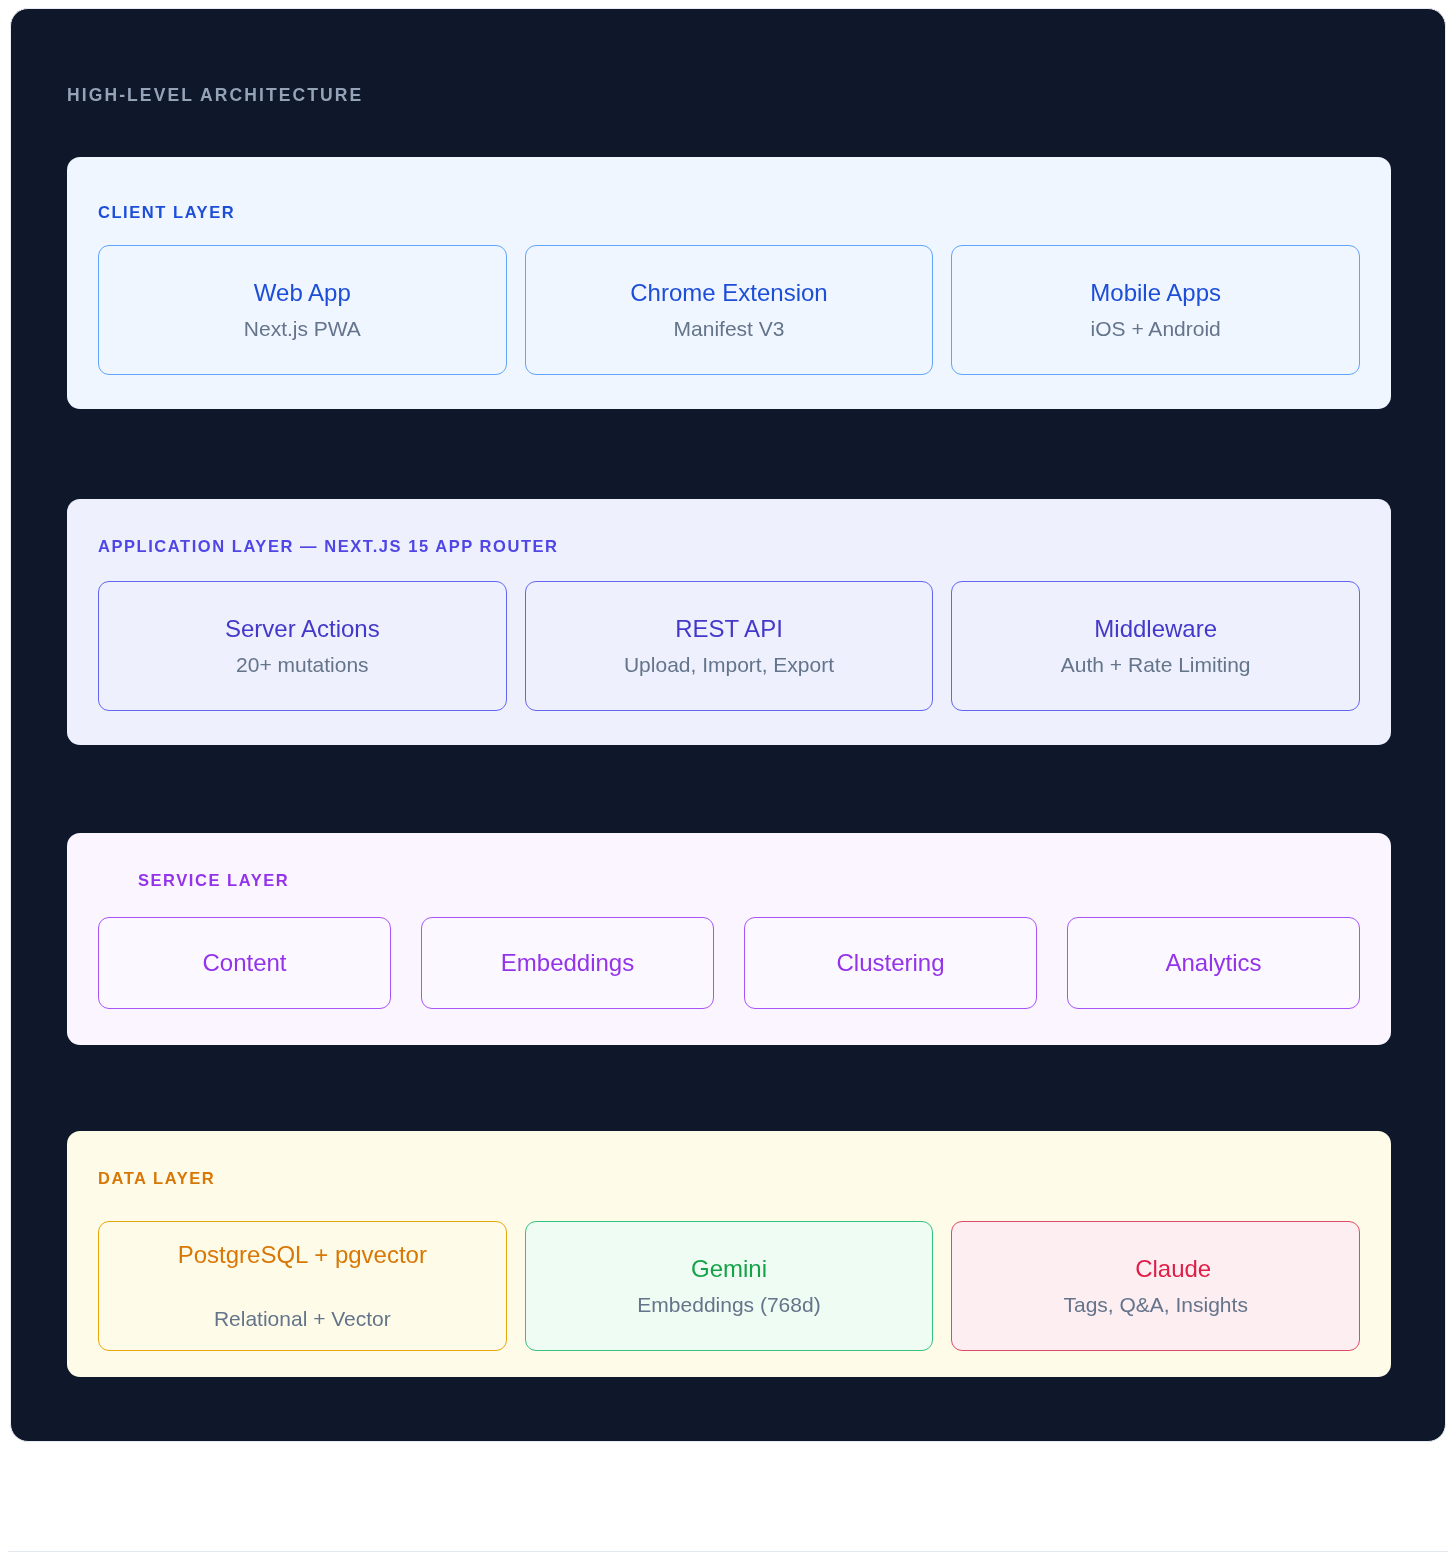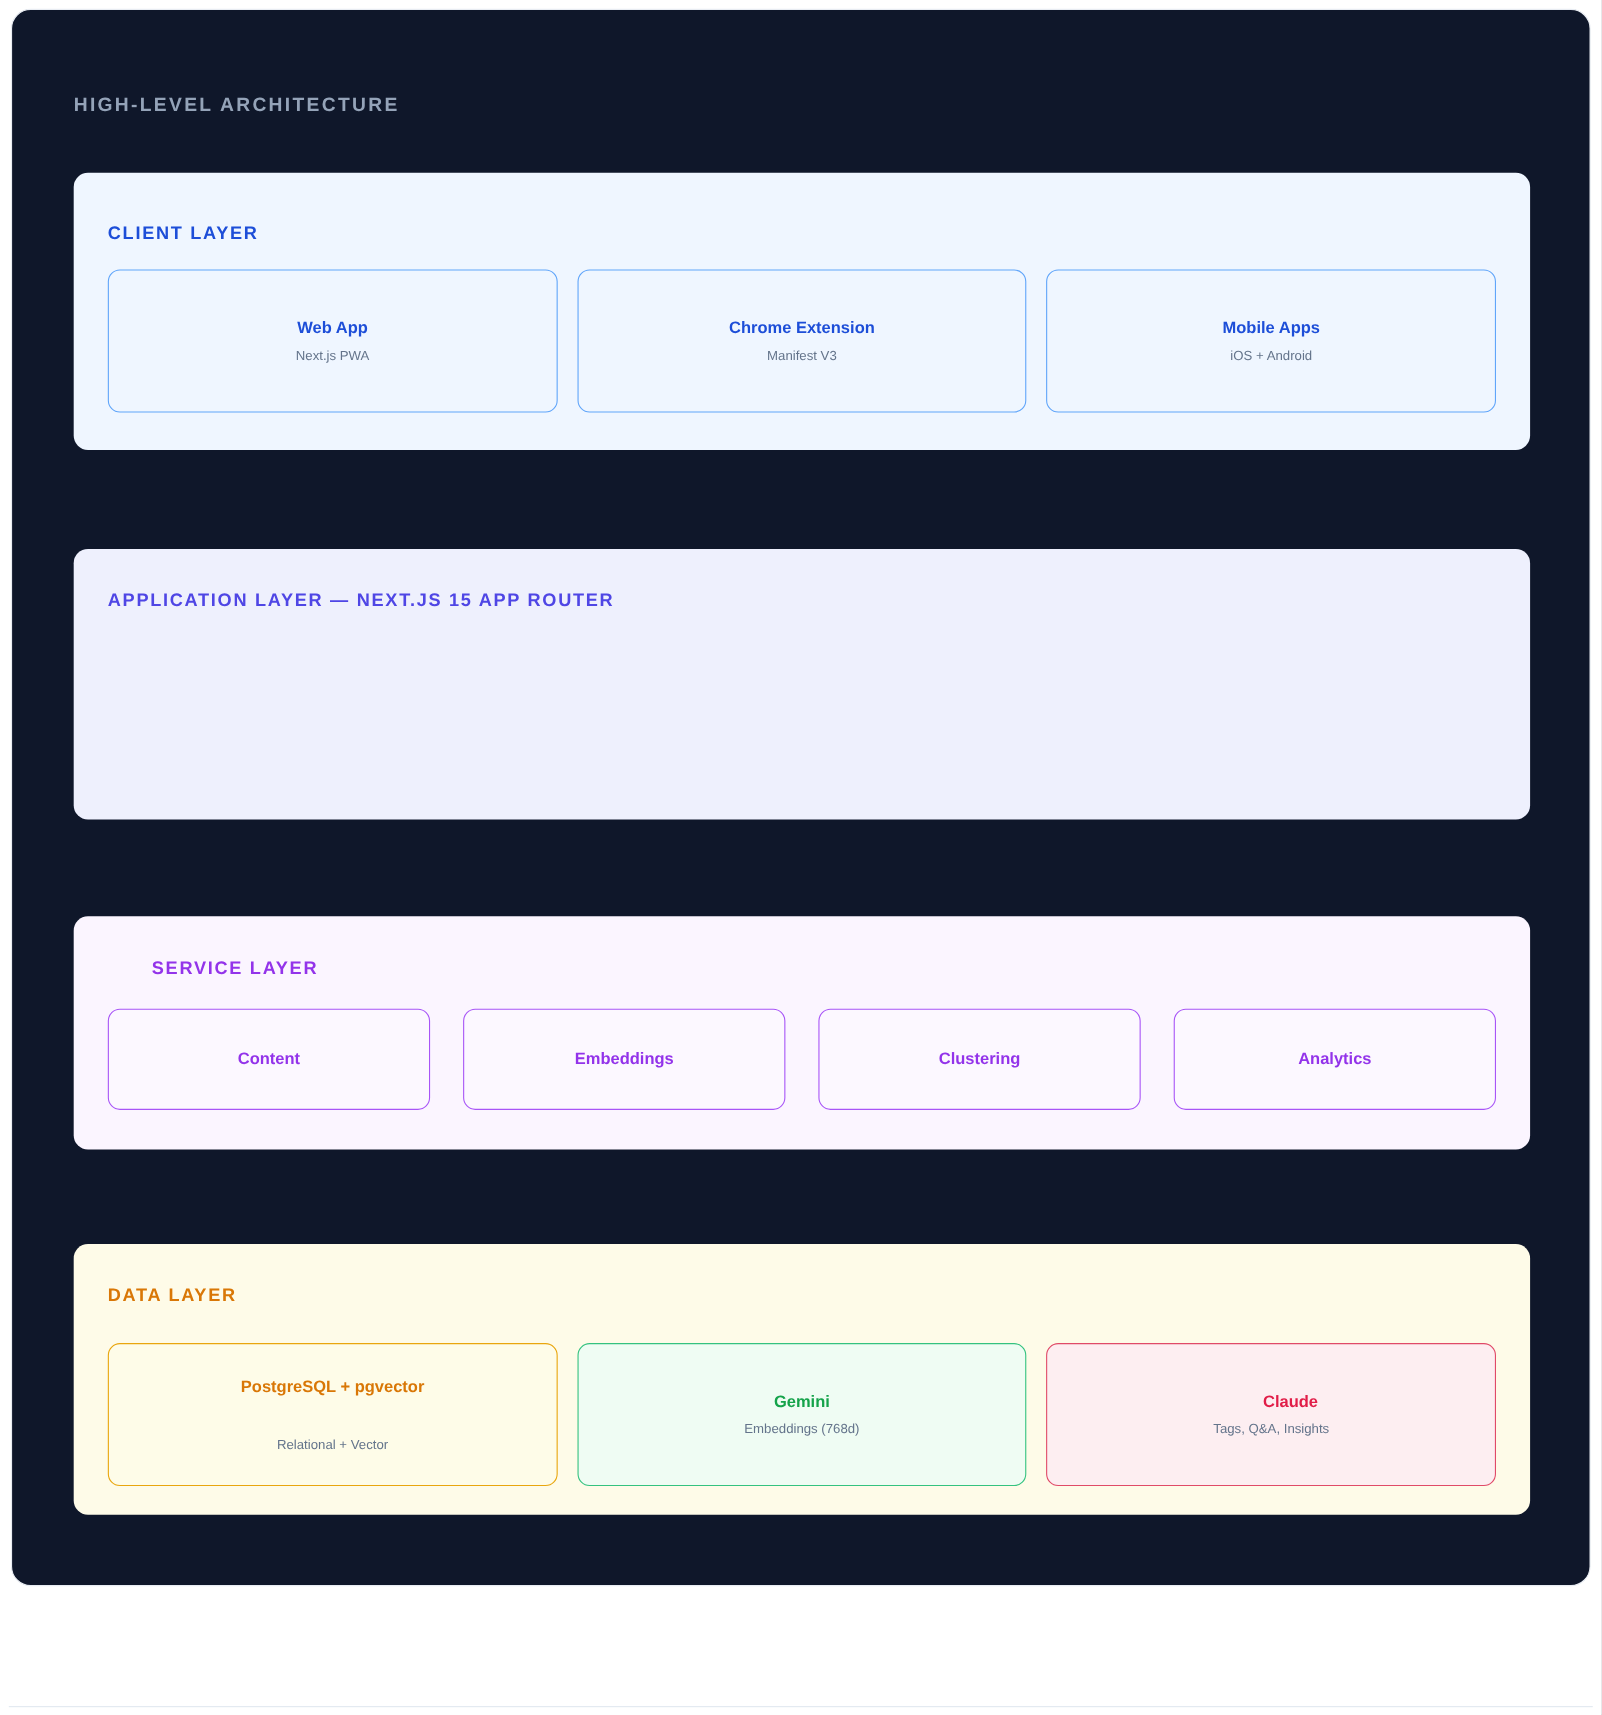--- a/index.html
+++ b/index.html
@@ -74,28 +74,28 @@
     flex: 1 1 0;
     border-radius: 11px;
     display: flex;
     flex-direction: column;
     align-items: center;
     justify-content: center;
     text-align: center;
   }
 
   .card-title {
-    font-size: 15px;
-    font-weight: 700;
+    font-size: 24px;
+    font-weight: 400;
     line-height: 1.15;
     white-space: nowrap;
   }
 
   .card-sub {
-    font-size: 12px;
+    font-size: 21px;
     font-weight: 400;
     color: #64748b;
     line-height: 1.2;
     margin-top: 9px;
     white-space: nowrap;
   }
 
   
   #layer-client {
     top: 148px;
@@ -206,20 +206,38 @@
         <div class="card">
           <div class="card-title">Mobile Apps</div>
           <div class="card-sub">iOS + Android</div>
         </div>
 
       </div>
     </section>
 
     <section class="layer" id="layer-app">
       <div class="layer-label">APPLICATION LAYER — NEXT.JS 15 APP ROUTER</div>
+      <div class="cards">
+
+        <div class="card">
+          <div class="card-title">Server Actions</div>
+          <div class="card-sub">20+ mutations</div>
+        </div>
+
+        <div class="card">
+          <div class="card-title">REST API</div>
+          <div class="card-sub">Upload, Import, Export</div>
+        </div>
+
+        <div class="card">
+          <div class="card-title">Middleware</div>
+          <div class="card-sub">Auth + Rate Limiting</div>
+        </div>
+
+      </div>
     </section>
 
     <section class="layer" id="layer-service">
       <div class="layer-label">SERVICE LAYER</div>
       <div class="cards">
 
         <div class="card">
           <div class="card-title">Content</div>
         </div>
 

